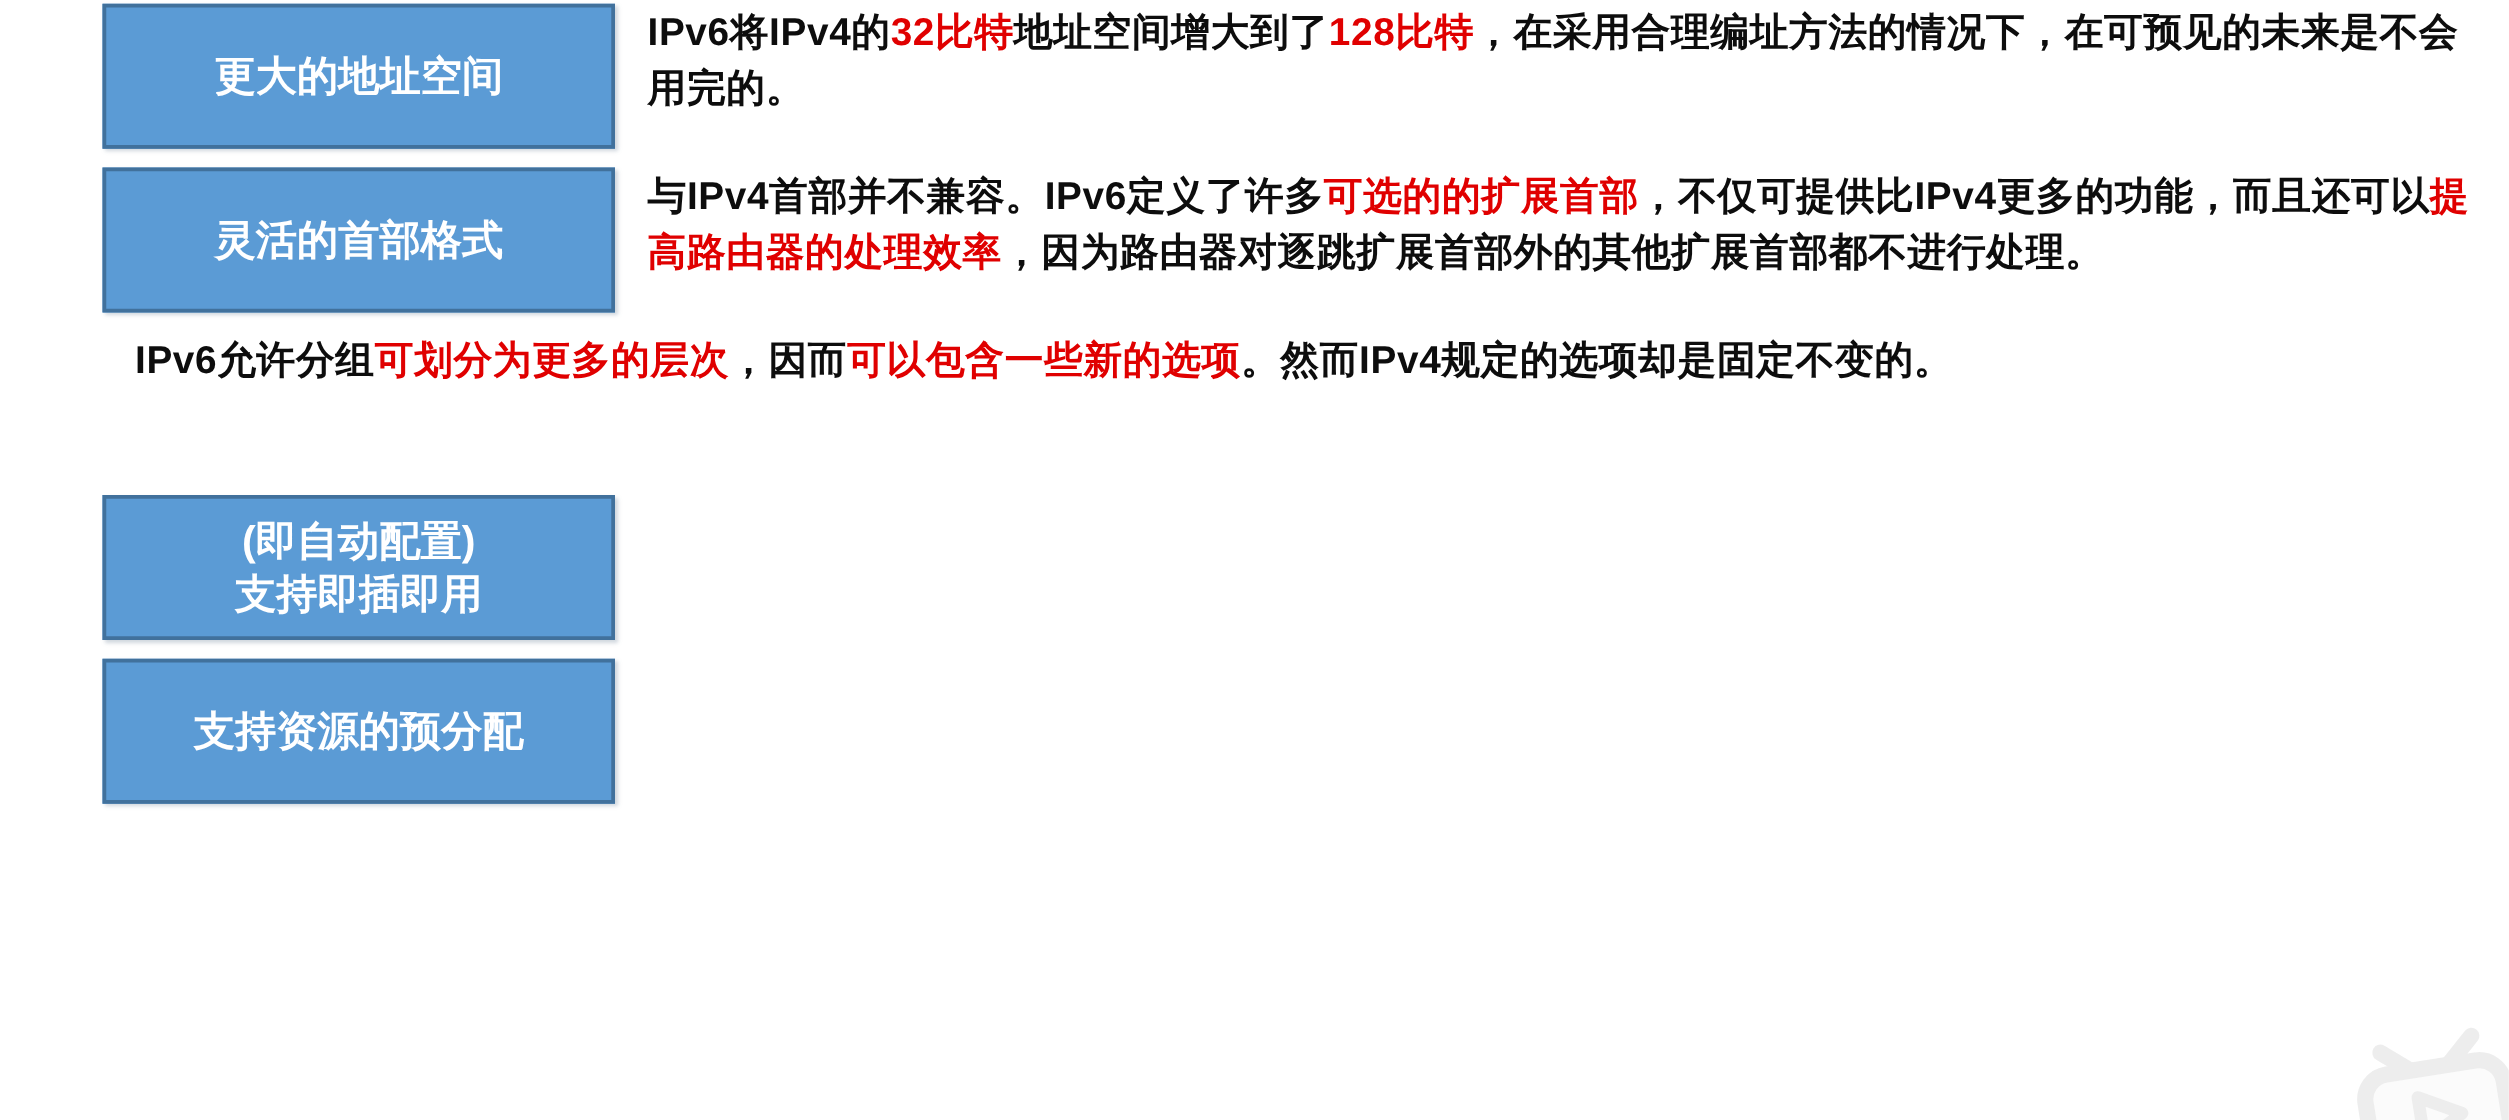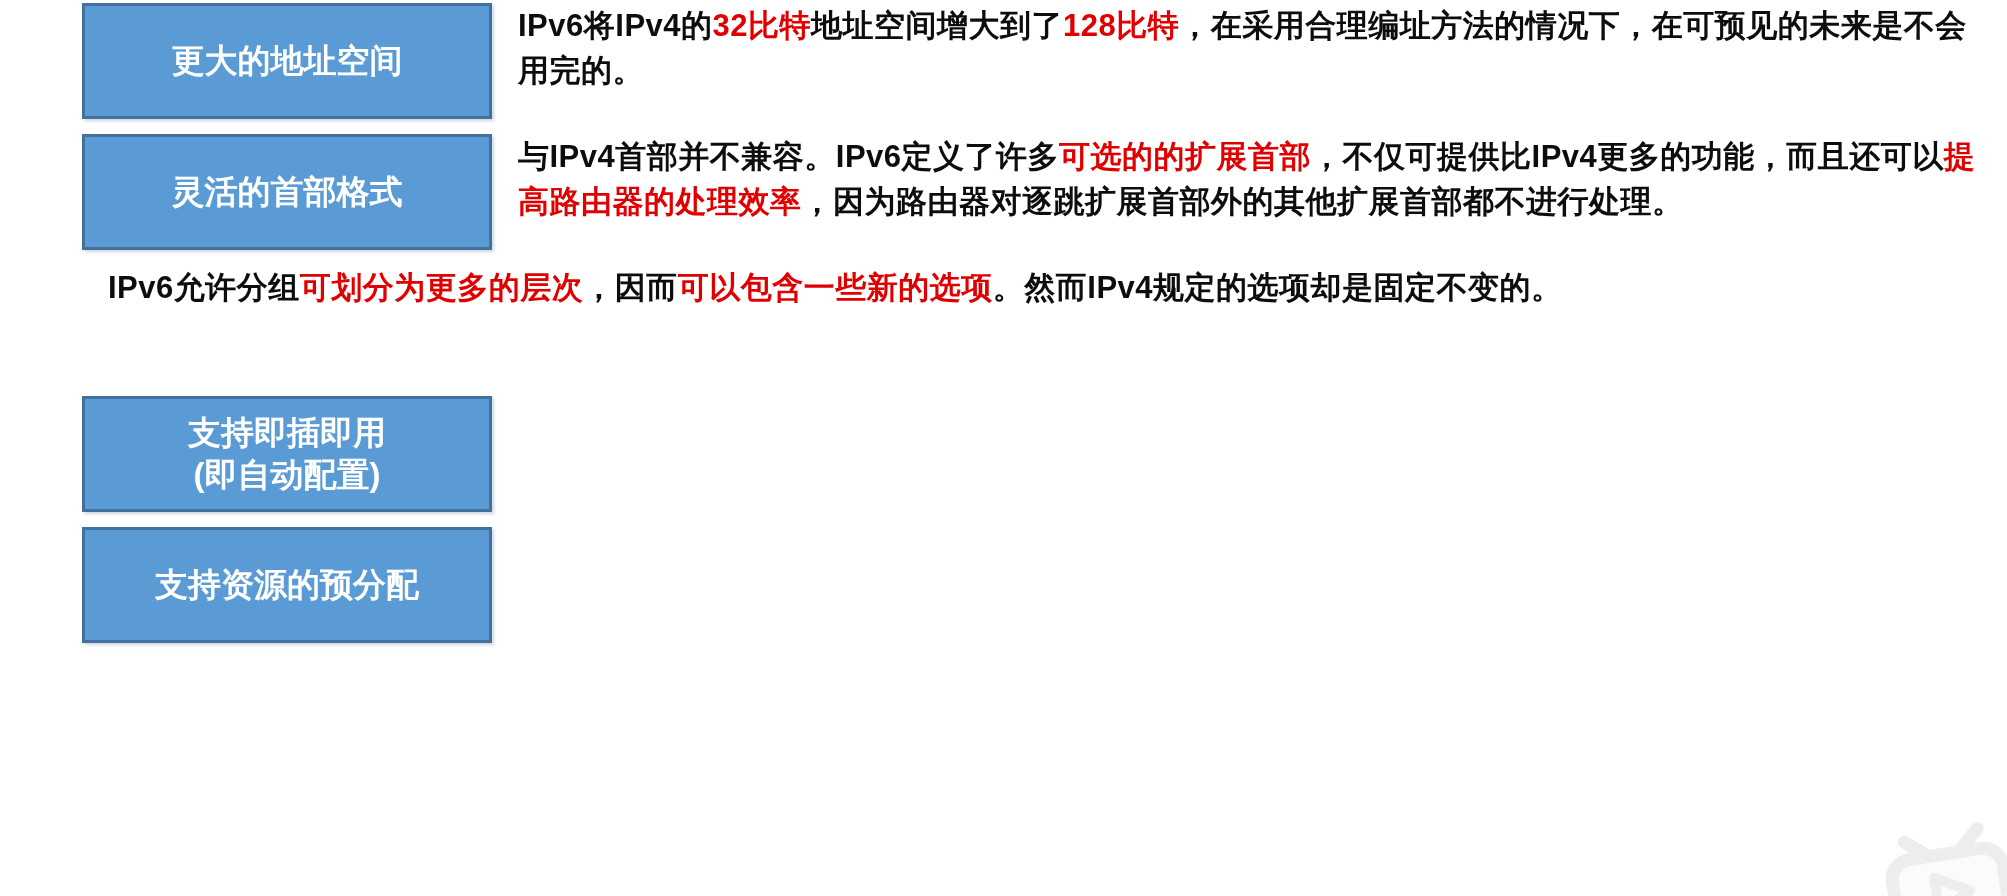--- a/index.html
+++ b/index.html
@@ -71,22 +71,22 @@
         <div class="label-box">
           <div>灵活的首部格式</div>
         </div>
         <p class="desc"><span>与IPv4首部并不兼容。IPv6定义了许多</span><span class="red">可选的的扩展首部</span><span>，不仅可提供比IPv4更多的功能，而且还可以</span><span class="red">提高路由器的处理效率</span><span>，因为路由器对逐跳扩展首部外的其他扩展首部都不进行处理。</span></p>
       </div>
       <div class="feature-row">
         <p class="desc"><span>IPv6允许分组</span><span class="red">可划分为更多的层次</span><span>，因而</span><span class="red">可以包含一些新的选项</span><span>。然而IPv4规定的选项却是固定不变的。</span></p>
       </div>
       <div class="feature-row">
         <div class="label-box">
+          <div>(即自动配置)</div>
           <div>支持即插即用</div>
-          <div>(即自动配置)</div>
         </div>
       </div>
       <div class="feature-row">
         <div class="label-box">
           <div>支持资源的预分配</div>
         </div>
       </div>
     </div>
 
   <svg class="watermark" viewBox="0 0 150 130" xmlns="http://www.w3.org/2000/svg">

